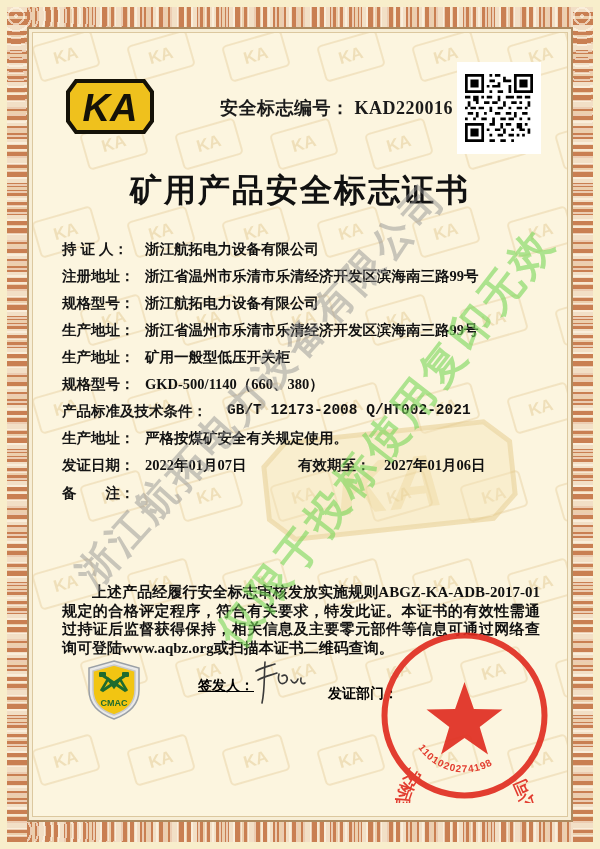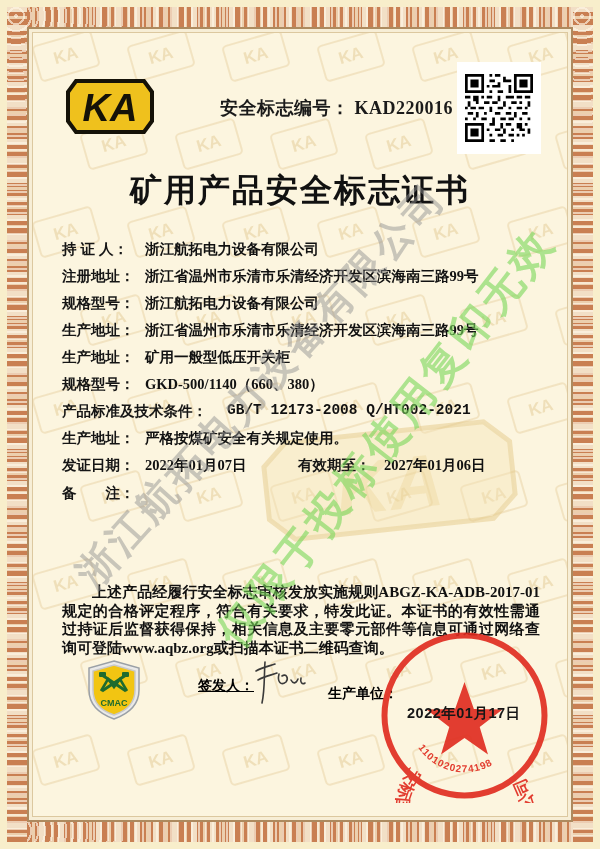--- a/index.html
+++ b/index.html
@@ -227,35 +227,34 @@
   <svg class="signature" viewBox="0 0 62 55">
     <g fill="none" stroke="#3a3a3a" stroke-width="1.6" stroke-linecap="round">
       <path d="M15 7 C14 20 15 34 12 48"></path>
       <path d="M6 16 C13 12 20 11 25 9"></path>
       <path d="M8 25 C15 21 22 20 27 18"></path>
       <path d="M29 19 C27 27 31 31 36 27 C39 23 36 18 32 21"></path>
       <path d="M41 25 c2 4 5 4 7 -1 m3 -1 c-1 4 1 7 4 5"></path>
     </g>
   </svg>
 
-  <div class="dept-label">生产单位：</div>
+  <div class="dept-label">发证部门：</div>
 
   <svg class="seal" viewBox="0 0 175 175">
     <defs>
       <path id="arcTop" d="M 39.5 135.5 A 68 68 0 1 0 135.5 135.5" fill="none"></path>
       <path id="arcBottom" d="M 40 118 A 56 56 0 0 0 135 118" fill="none"></path>
     </defs>
     <circle cx="87.5" cy="87.5" r="80" fill="none" stroke="#e02a1e" stroke-width="6"></circle>
     <polygon fill="#e02a1e" points="87.5,54 96.9,81.1 125.5,81.6 102.7,98.9 111,126.4 87.5,110 64,126.4 72.3,98.9 49.5,81.6 78.1,81.1"></polygon>
     <text font-family="Liberation Serif, serif" font-size="16.5" font-weight="700" fill="#e02a1e">
       <textPath href="#arcTop" startOffset="6">安标国家矿用产品安全标志中心有限公司</textPath>
     </text>
     <text font-family="Liberation Sans, sans-serif" font-size="10" font-weight="700" fill="#e02a1e" letter-spacing="1">
       <textPath href="#arcBottom" startOffset="2">1101020274198</textPath>
     </text>
   </svg>
 
-  <div class="seal-date">2022年01月17日</div>
 
   <div class="wm wm-gray">浙江航拓电力设备有限公司</div>
   <div class="wm wm-green">仅限于投标使用复印无效</div>
 
 </div>
 
 </body></html>

